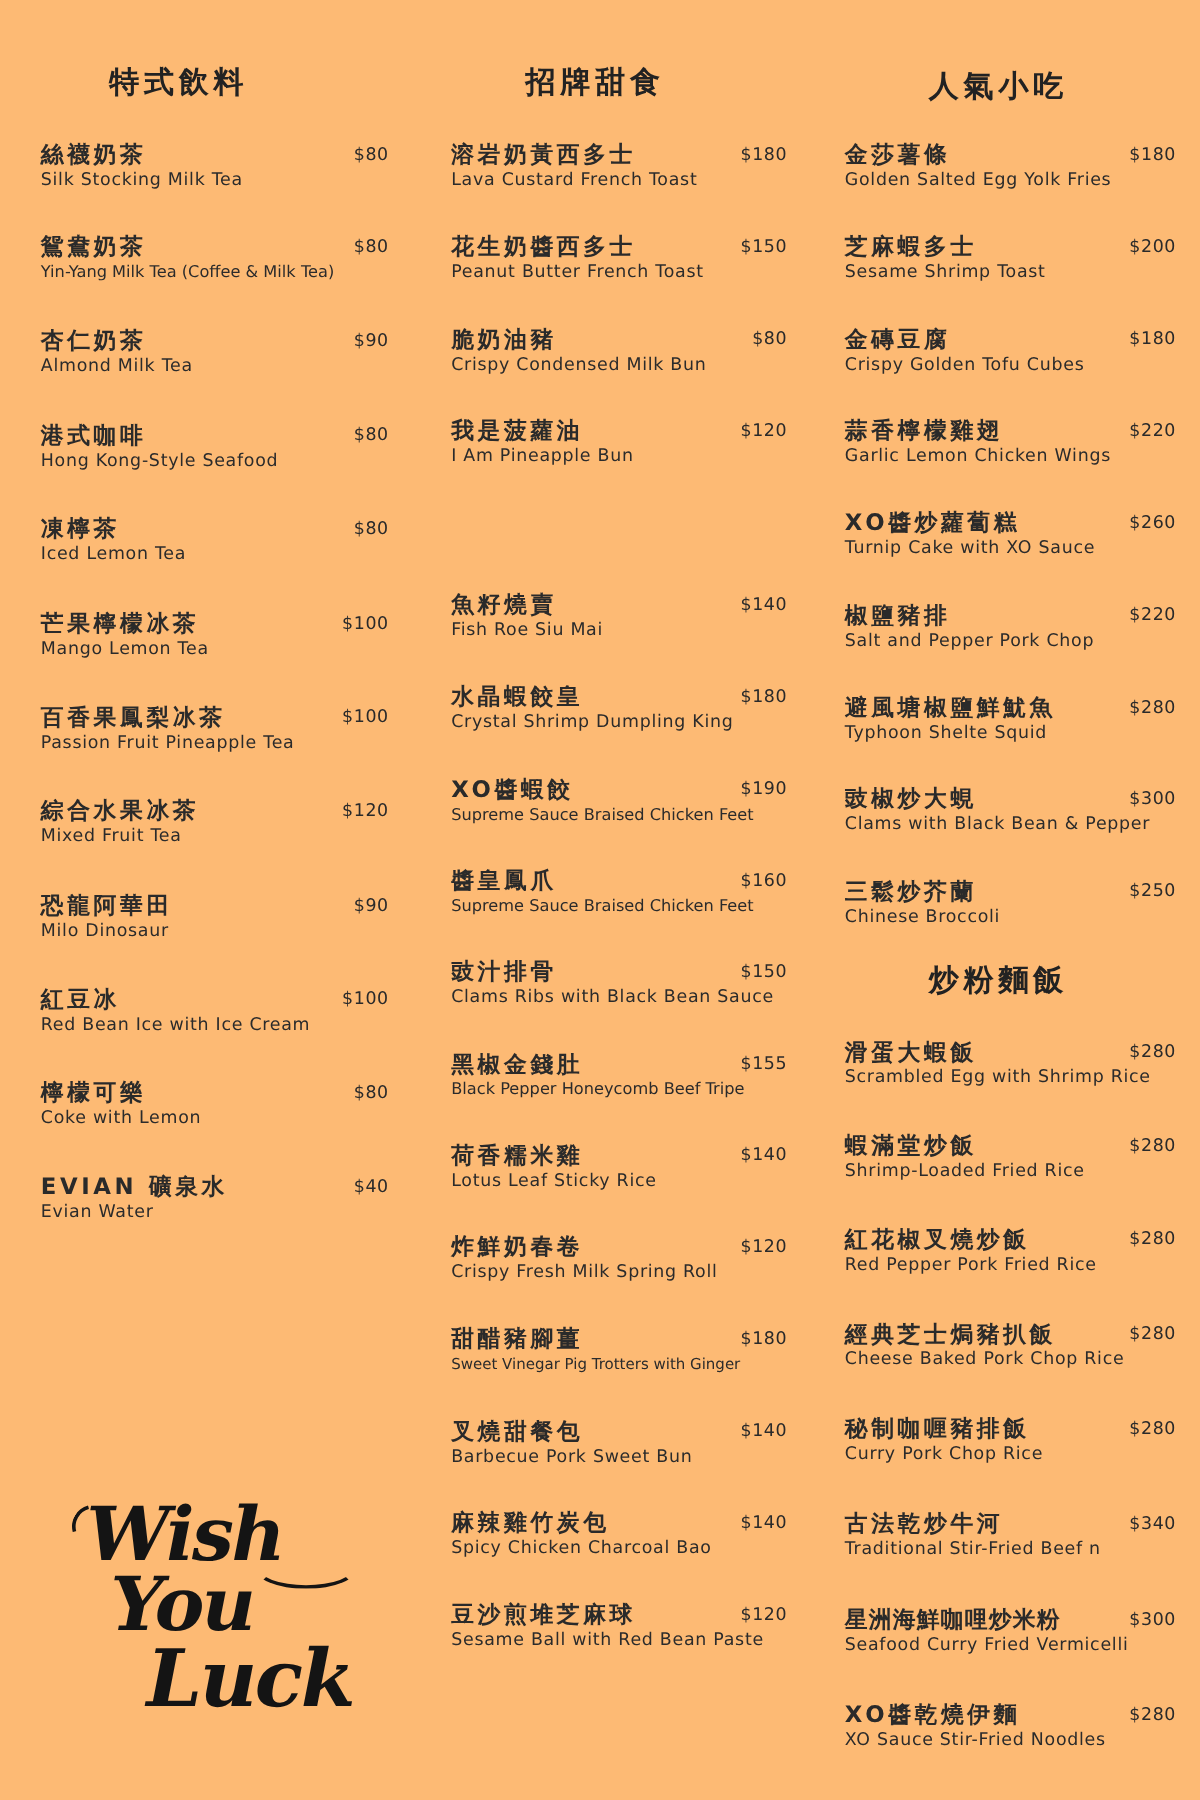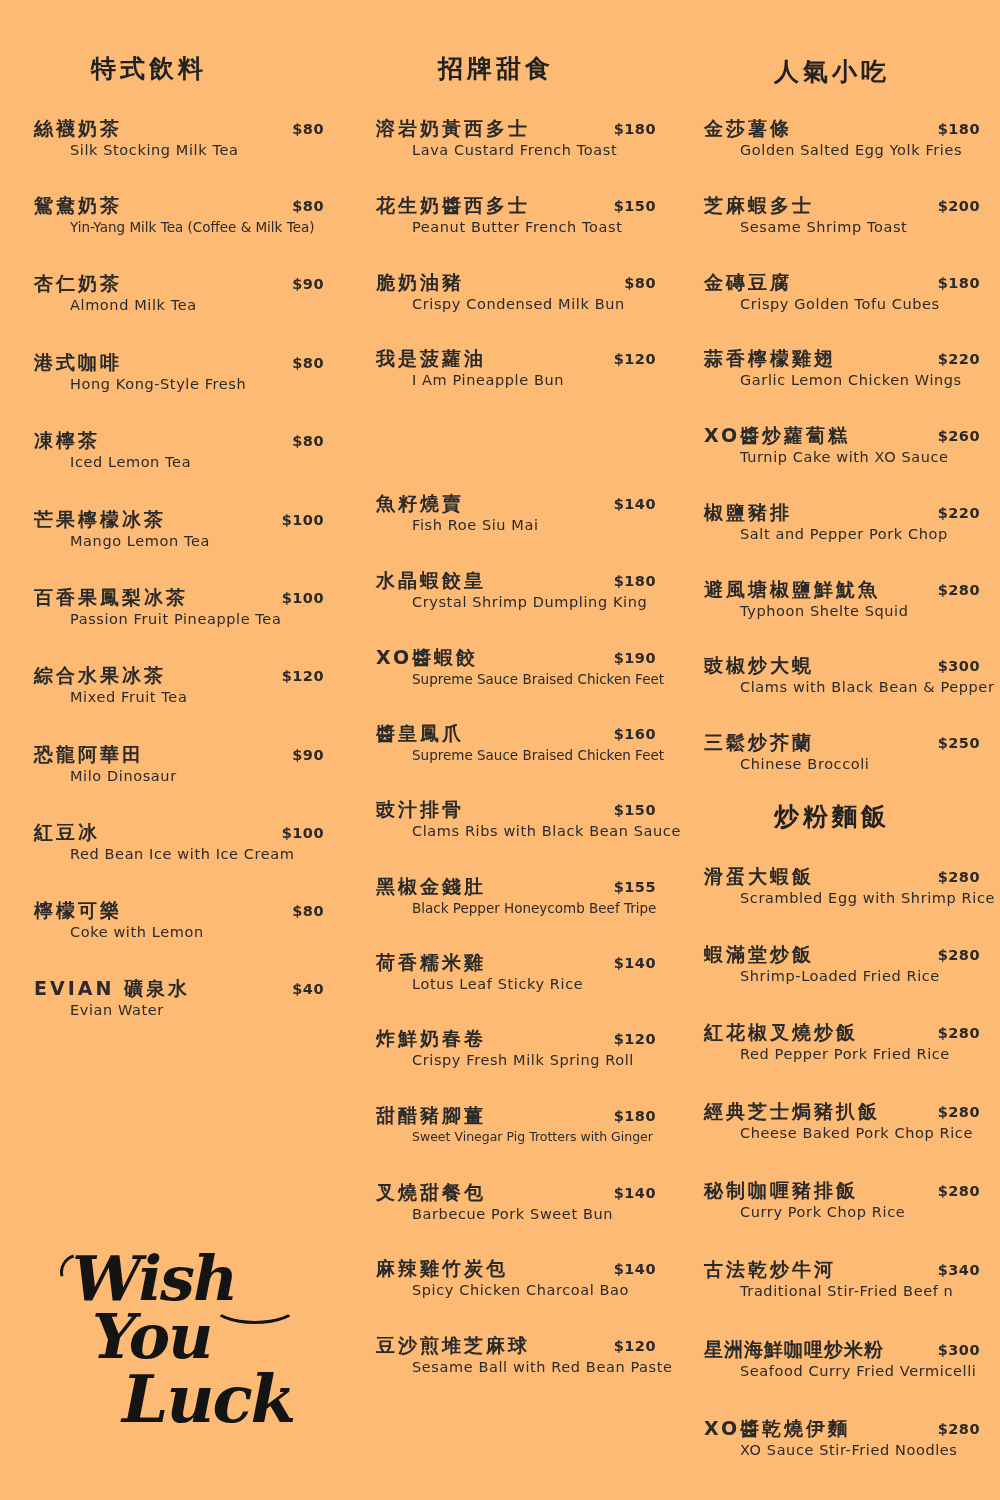--- a/index.html
+++ b/index.html
@@ -63,33 +63,32 @@
   }
   .item-en {
     position: absolute;
     left: 0;
     top: 26px;
     font-family: "DejaVu Sans", sans-serif;
     font-size: 14.5px;
     letter-spacing: 0.6px;
     color: #2b2b2b;
     white-space: nowrap;
-    margin-left: 36px;
   }
   .item-en.condensed {
     font-size: 13.5px;
     letter-spacing: 0px;
   }
   .item-price {
     position: absolute;
     right: 0;
     top: 5px;
     font-family: "DejaVu Sans", sans-serif;
     font-size: 14.5px;
-    font-weight: bold;
+    font-weight: normal;
     color: #2a2a2a;
     letter-spacing: 0.5px;
   }
 
   .logo {
     position: absolute;
     left: 62px;
     top: 1248px;
     width: 240px;
     height: 200px;
@@ -134,21 +133,21 @@
       <span class="item-en condensed">Yin-Yang Milk Tea (Coffee &amp; Milk Tea)</span>
     </div>
     <div class="item" style="top:271px">
       <span class="item-zh">杏仁奶茶</span>
       <span class="item-price">$90</span>
       <span class="item-en">Almond Milk Tea</span>
     </div>
     <div class="item" style="top:350px">
       <span class="item-zh">港式咖啡</span>
       <span class="item-price">$80</span>
-      <span class="item-en">Hong Kong-Style Fresh</span>
+      <span class="item-en">Hong Kong-Style Seafood</span>
     </div>
     <div class="item" style="top:428px">
       <span class="item-zh">凍檸茶</span>
       <span class="item-price">$80</span>
       <span class="item-en">Iced Lemon Tea</span>
     </div>
     <div class="item" style="top:507px">
       <span class="item-zh">芒果檸檬冰茶</span>
       <span class="item-price">$100</span>
       <span class="item-en">Mango Lemon Tea</span>

